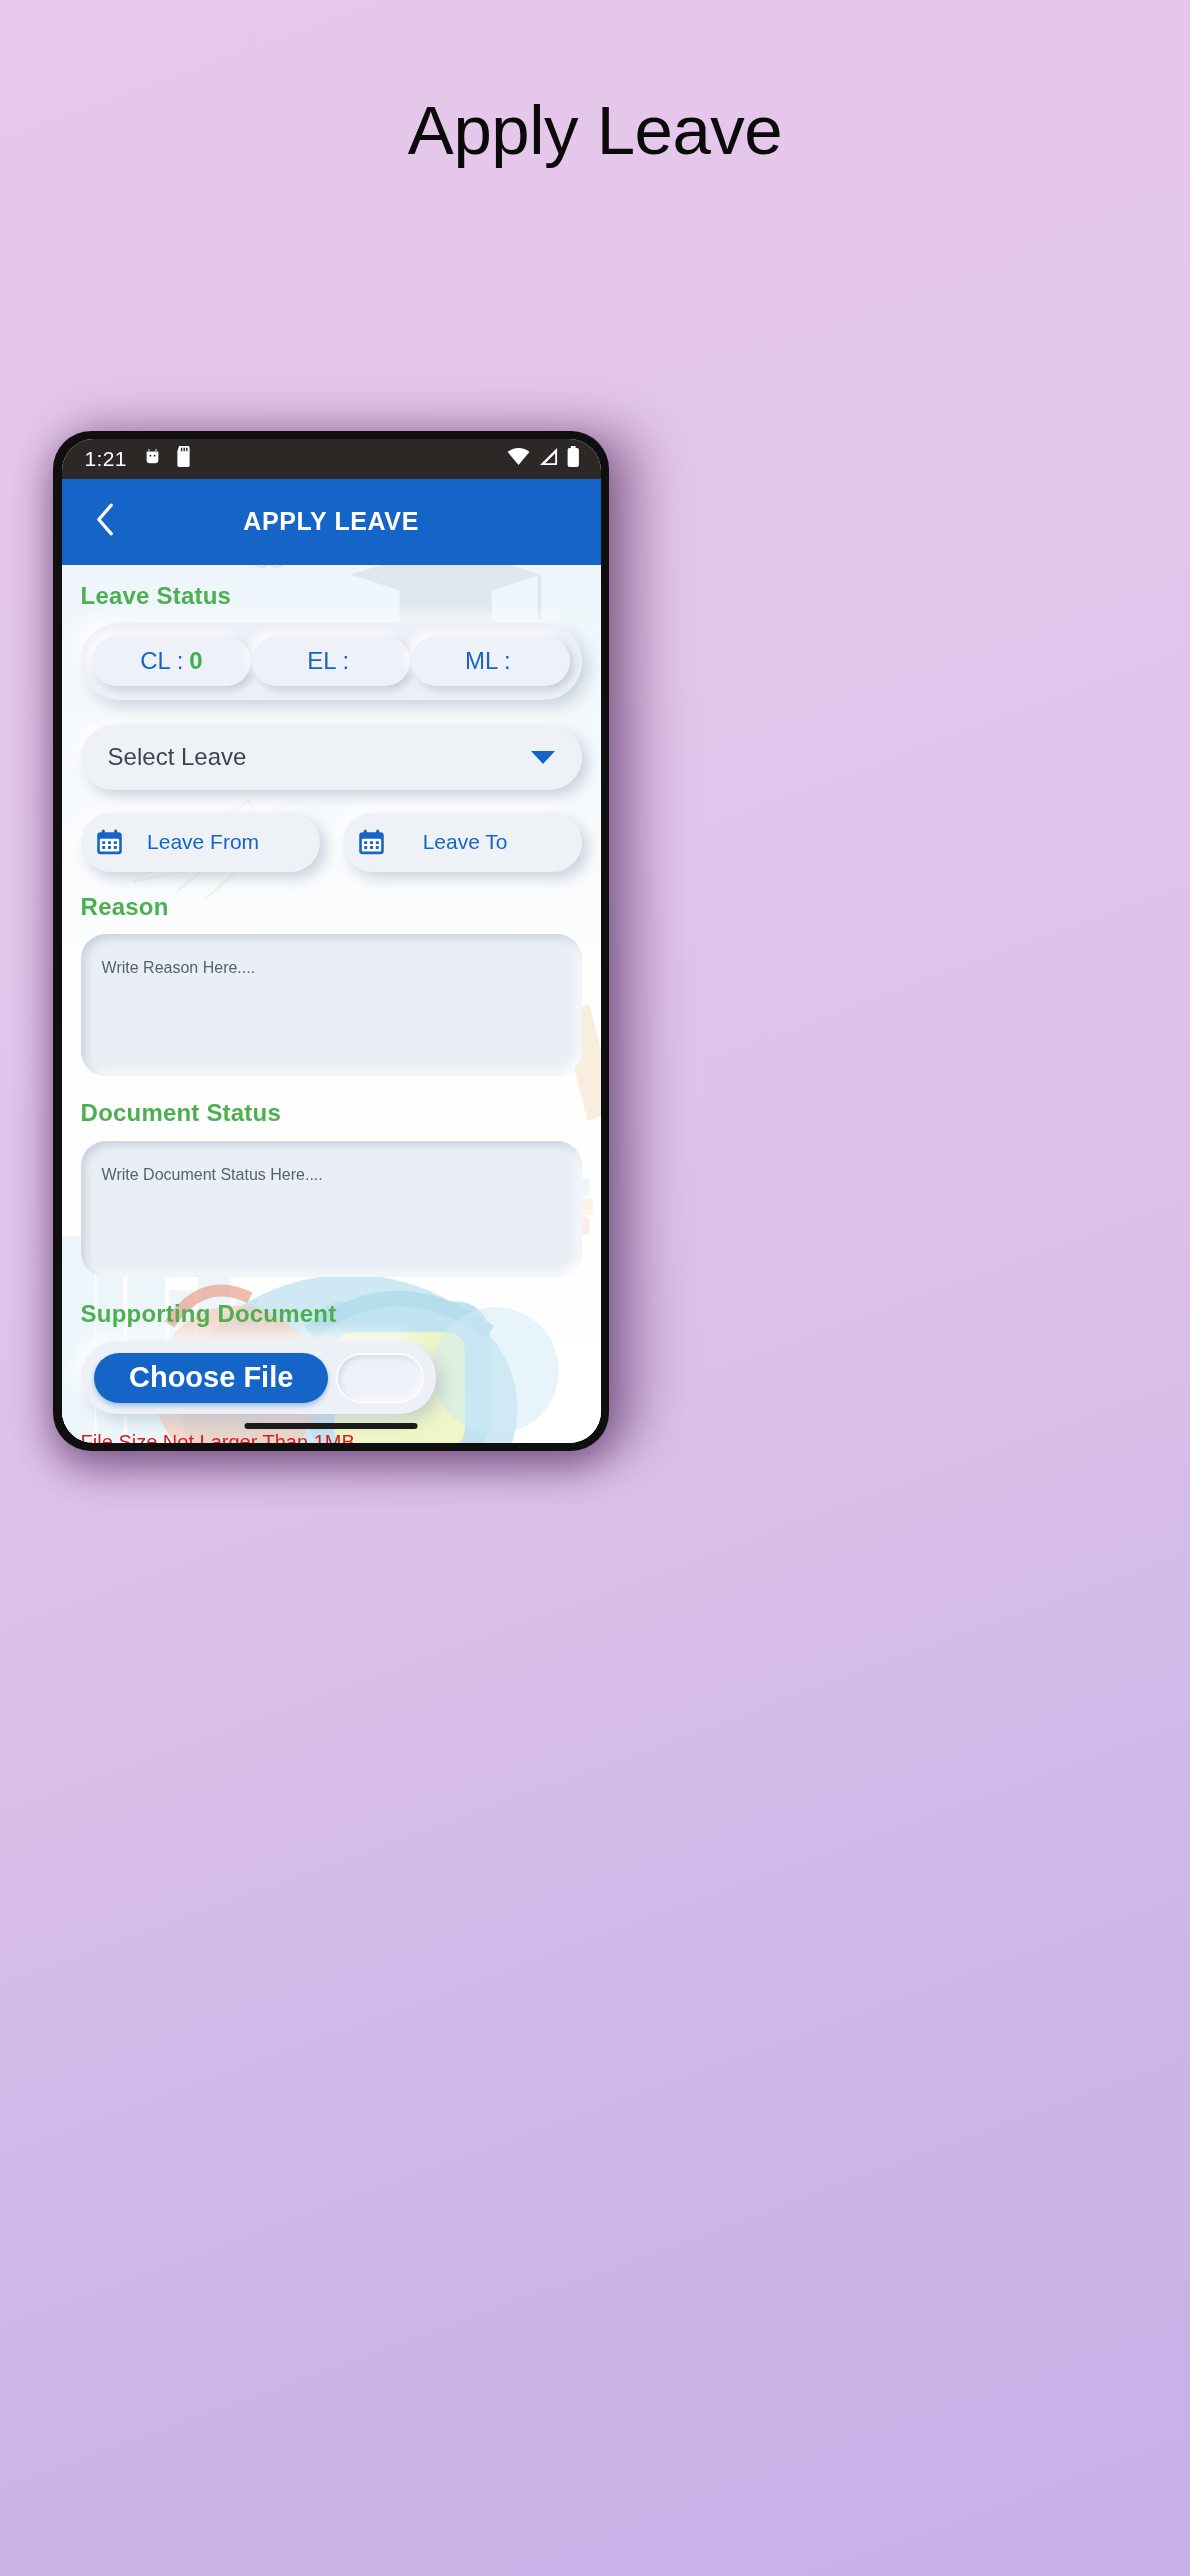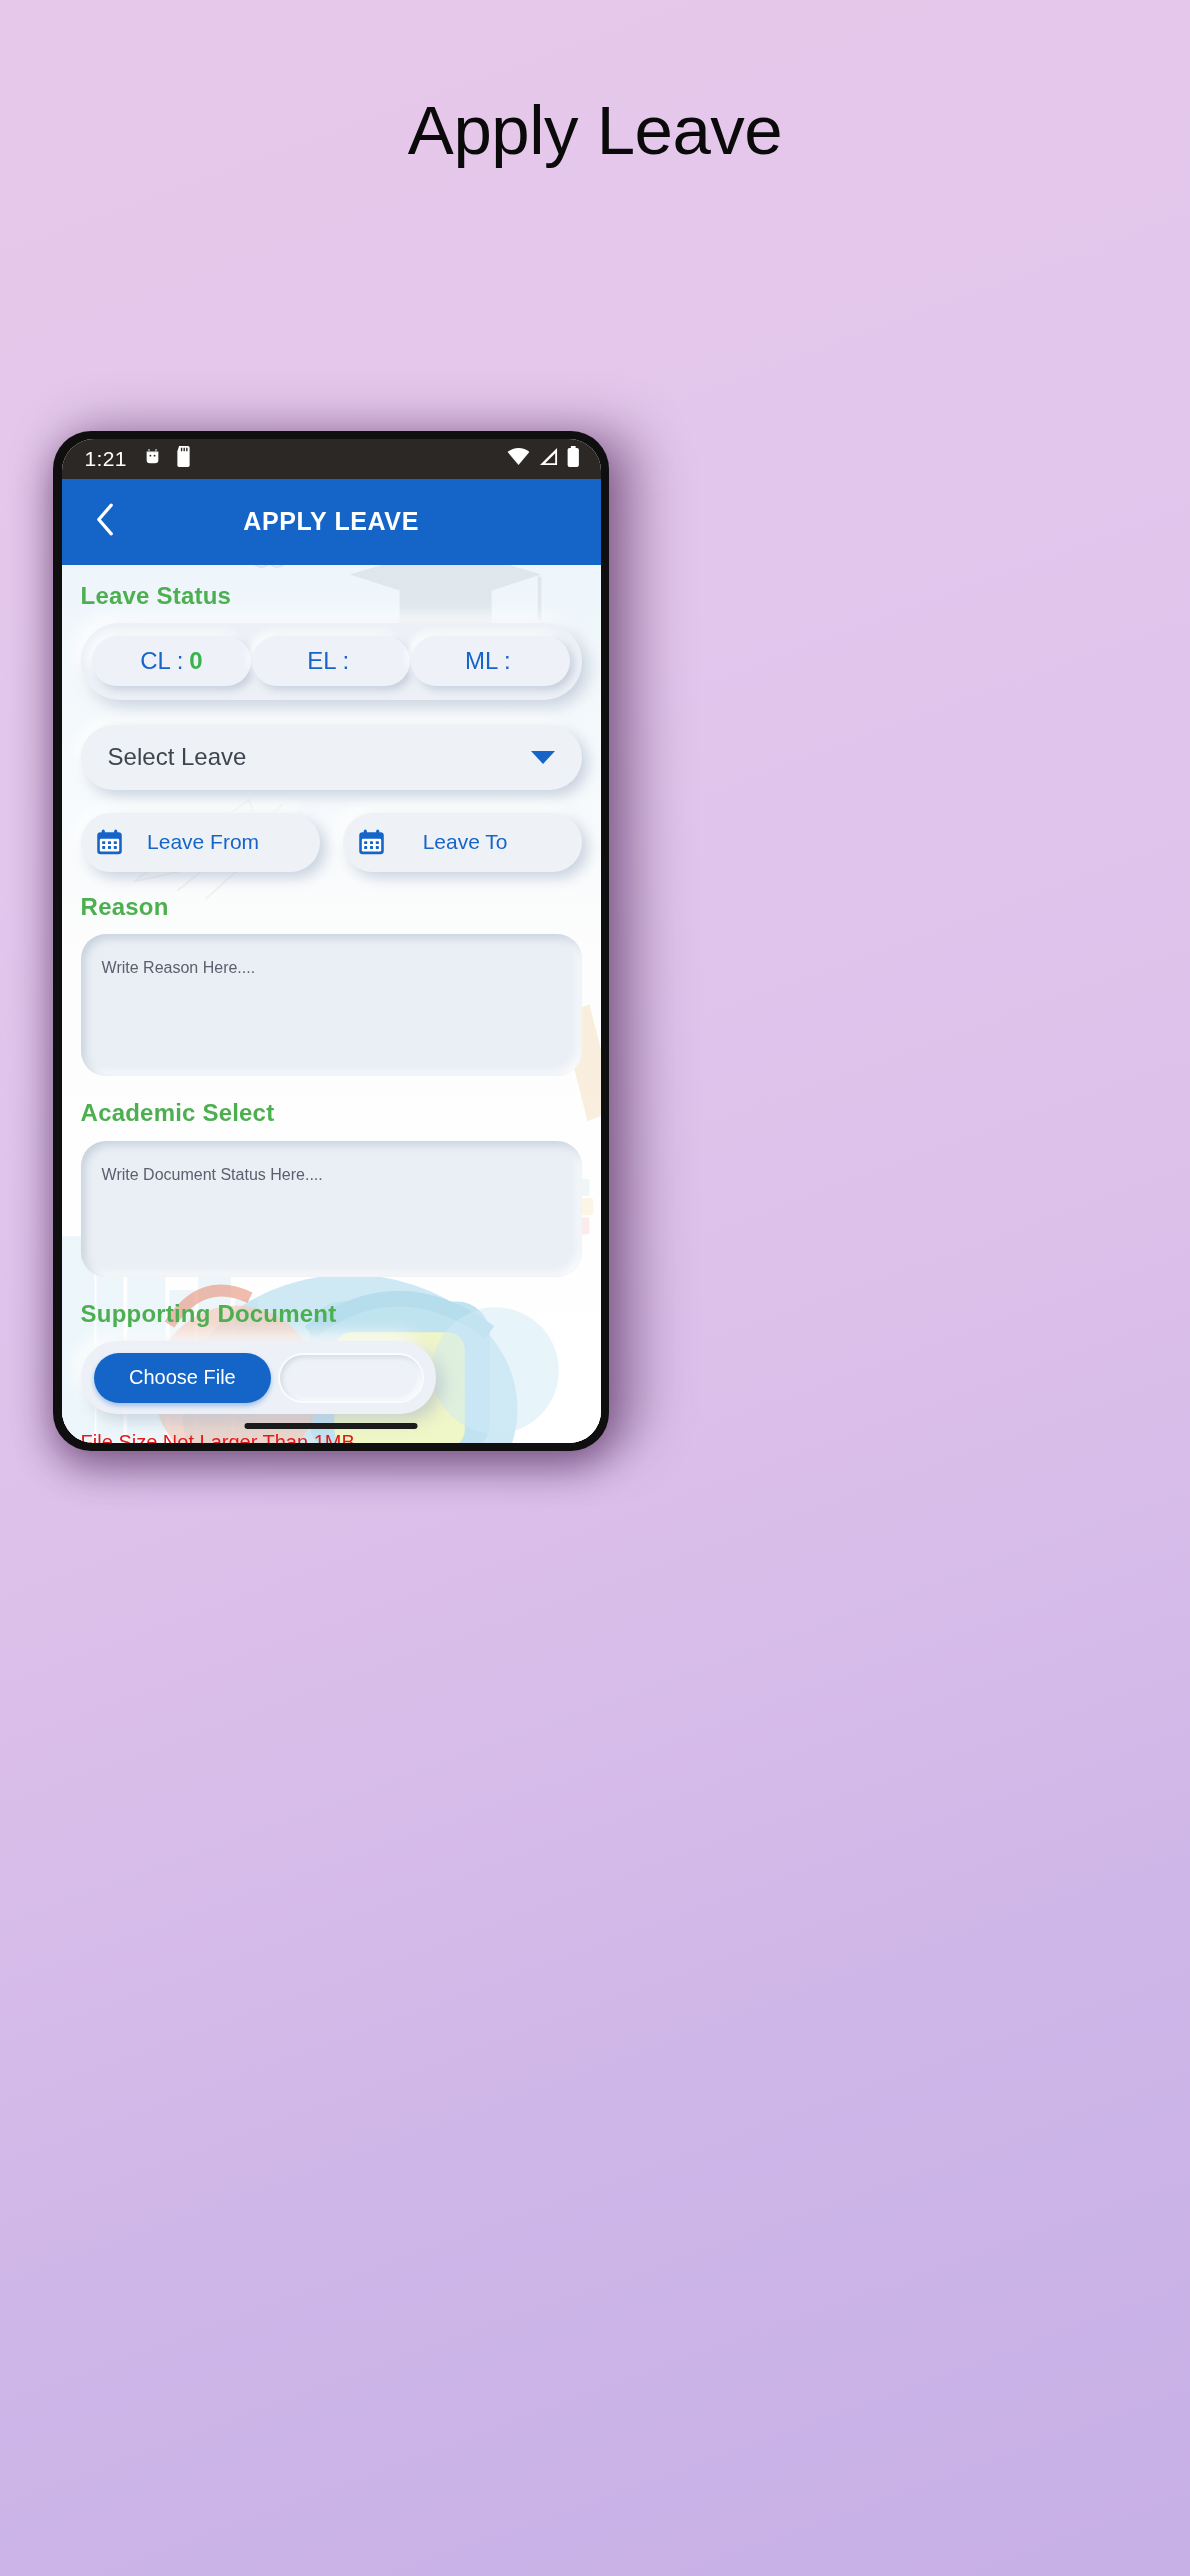--- a/index.html
+++ b/index.html
@@ -223,22 +223,22 @@
     width: 355px;
     margin-bottom: 17px;
   }
   .btn-choose {
     background: #1565c9;
     color: #fff;
     border: none;
     border-radius: 27px;
     height: 50px;
     padding: 0 35px;
-    font-size: 20px;
-    font-weight: 400;
+    font-size: 29px;
+    font-weight: 700;
     font-family: inherit;
     cursor: pointer;
     box-shadow: 0 2.9px 5.8px rgba(21,101,201,0.35);
     text-align: center;
   }
   .file-pill {
     flex: 1;
     height: 46px;
     border-radius: 25px;
     background: #eef2f8;
@@ -452,21 +452,21 @@
             </span>
             <span class="date-label">Leave To</span>
           </div>
         </div>
 
         <div class="section-label">Reason</div>
         <div class="neu-inset textarea">
           <span>Write Reason Here....</span>
         </div>
 
-        <div class="section-label">Academic Select</div>
+        <div class="section-label">Document Status</div>
         <div class="neu-inset textarea tall">
           <span>Write Document Status Here....</span>
         </div>
 
         <div class="section-label">Supporting Document</div>
         <div class="doc-row">
           <button class="btn-choose">Choose File</button>
           <div class="file-pill"></div>
         </div>
         <div class="file-note">File Size Not Larger Than 1MB.</div>

